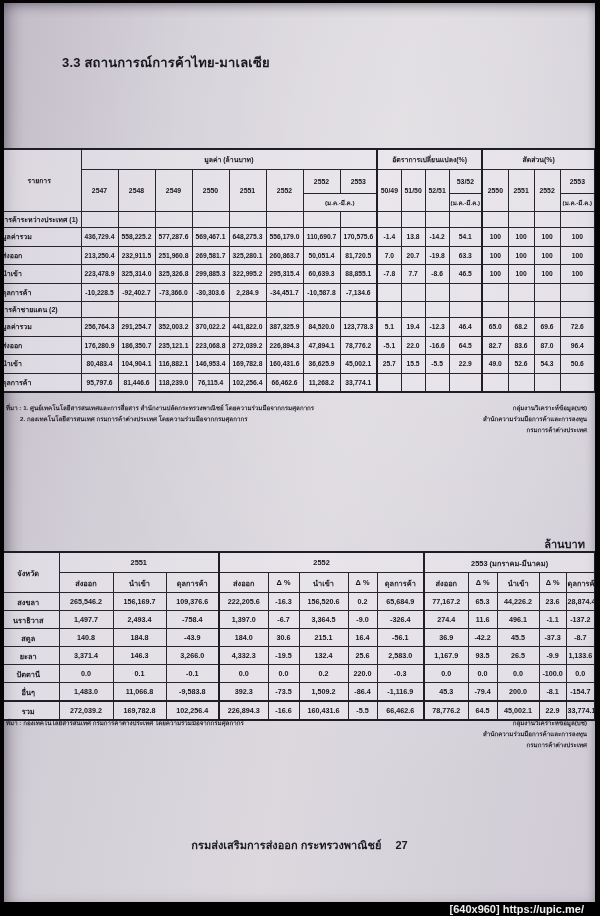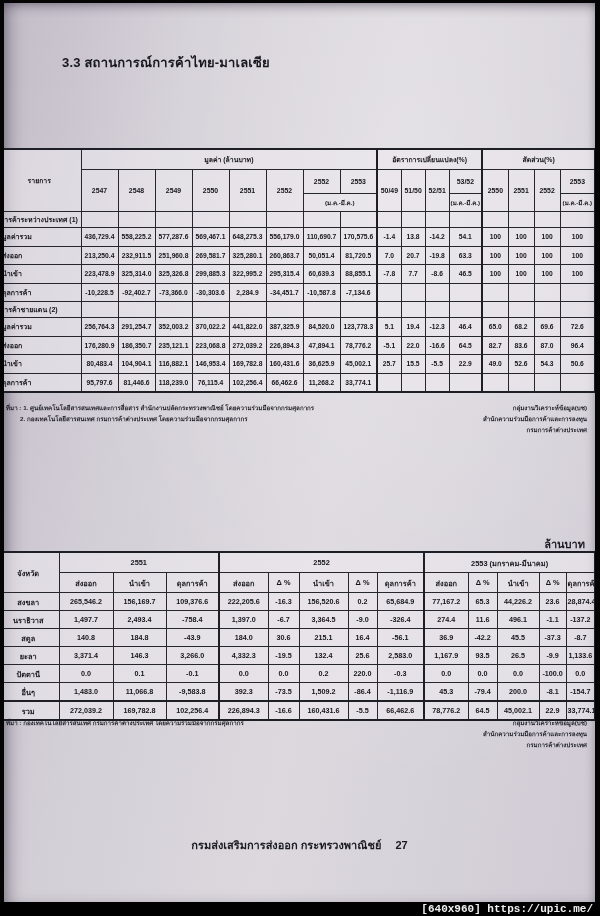--- a/index.html
+++ b/index.html
@@ -44,21 +44,21 @@
   .footnote .ind{padding-left:14px;display:block;}
   #fn1-left{left:2px;top:399px;}
   #fn1-right{right:8px;top:399px;text-align:right;}
   #fn2-left{left:2px;top:714px;}
   #fn2-right{right:8px;top:714px;text-align:right;}
 
   #page-footer{position:absolute;left:0;right:0;top:833px;text-align:center;font-size:11px;font-weight:700;color:#1a1a22;}
   #page-footer .pageno{margin-left:14px;}
 
   .wm-bar{position:absolute;left:0;bottom:0;width:600px;height:14px;background:#000;display:flex;align-items:center;justify-content:flex-end;}
-  .wm-text{color:#f0f0f0;font-size:11px;font-weight:700;padding-right:7px;font-family:Liberation Mono, monospace;}
+  .wm-text{color:#f0f0f0;font-size:11px;font-weight:700;padding-right:16px;font-family:Liberation Sans, sans-serif;}
 </style>
 </head>
 <body>
 
 <div class="frame">
   <div class="paper">
 
     <div class="t-title" id="sec-title">3.3 สถานการณ์การค้าไทย-มาเลเซีย</div>
 
     <table id="tbl1">

